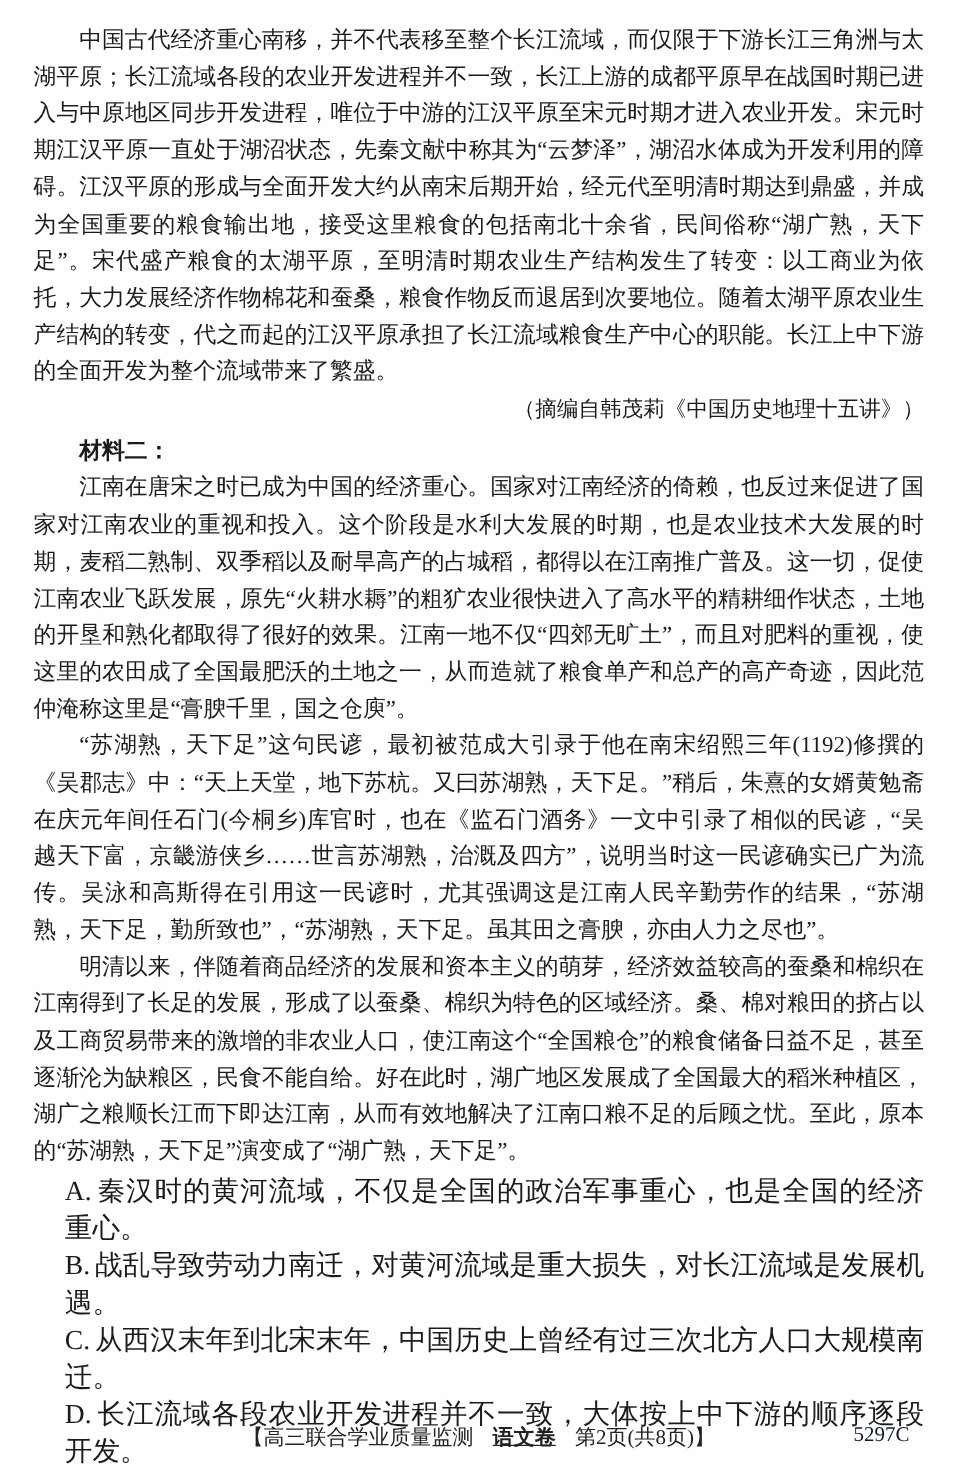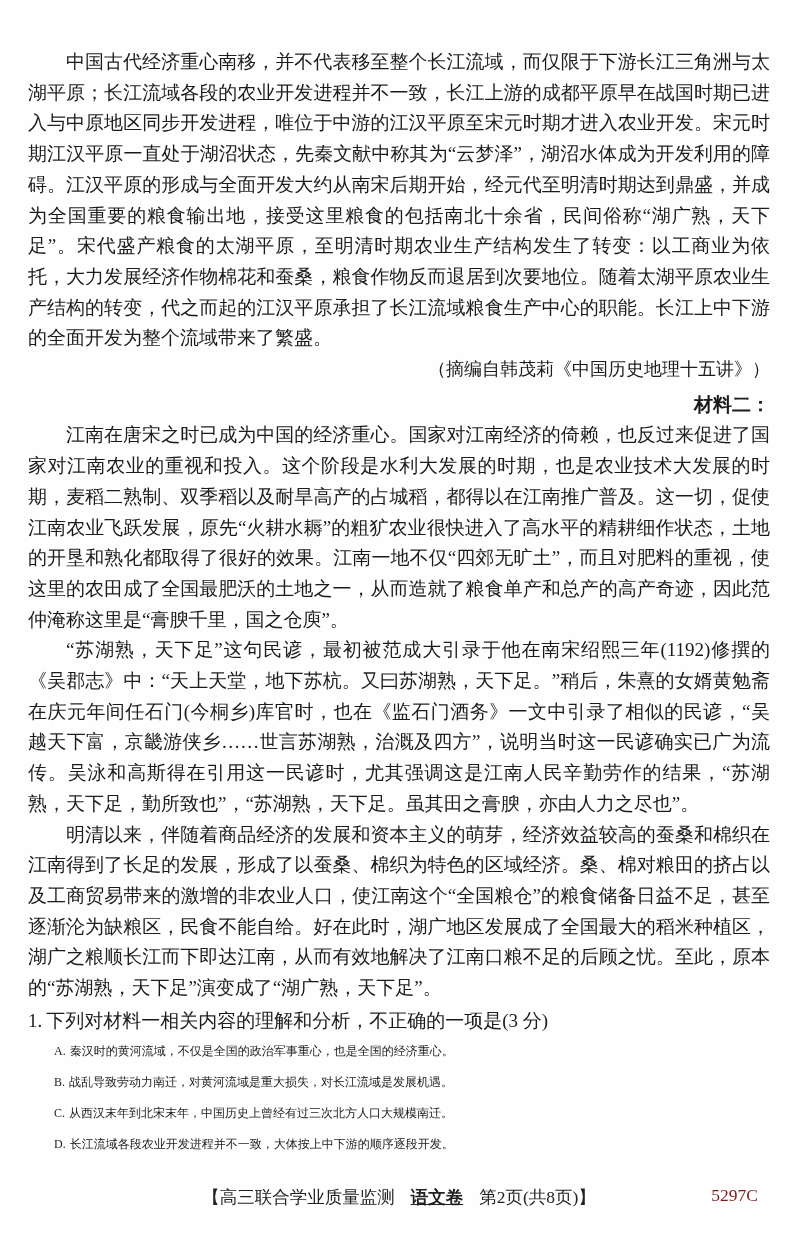--- a/index.html
+++ b/index.html
@@ -11,21 +11,21 @@
     width: 800px;
     height: 1233px;
     font-family: "Liberation Serif", "DejaVu Serif", serif;
     color: #1b1b1b;
   }
   .page {
     position: relative;
     box-sizing: border-box;
     width: 798px;
     height: 1233px;
-    padding: 47px 28px 0 28px;
+    padding: 19px 28px 0 28px;
     overflow: hidden;
     background: #fefefe;
   }
   .para {
     font-size: 19px;
     line-height: 30.7px;
     text-align: justify;
     text-indent: 2em;
     word-break: break-all;
   }
@@ -33,35 +33,34 @@
     font-size: 18px;
     line-height: 30.7px;
     text-align: right;
   }
   .heading {
     font-size: 19px;
     line-height: 30.7px;
     font-weight: bold;
     text-indent: 2em;
     margin-top: 5px;
-    text-align: right;
   }
   .question {
     margin-top: 1px;
   }
   .q-stem {
     font-size: 19px;
     line-height: 31px;
     text-align: justify;
   }
   .q-stem .q-num {
     margin-right: 4px;
   }
   .q-option {
-    font-size: 12px;
+    font-size: 23px;
     line-height: 31px;
     padding-left: 26px;
     text-align: justify;
   }
   .q-option .opt-label {
     margin-right: 4px;
   }
   .footer {
     position: absolute;
     left: 0;
@@ -74,21 +73,21 @@
   .footer .f-subject {
     font-weight: bold;
     margin: 0 16px;
     text-decoration: underline;
   }
   .footer .f-code {
     position: absolute;
     right: 40px;
     top: 0;
     font-weight: normal;
-    color: #7f1d1d;
+    color: #0f172a;
   }
 </style>
 </head>
 <body>
 
 <div class="page">
 
   <div class="para">中国古代经济重心南移，并不代表移至整个长江流域，而仅限于下游长江三角洲与太湖平原；长江流域各段的农业开发进程并不一致，长江上游的成都平原早在战国时期已进入与中原地区同步开发进程，唯位于中游的江汉平原至宋元时期才进入农业开发。宋元时期江汉平原一直处于湖沼状态，先秦文献中称其为“云梦泽”，湖沼水体成为开发利用的障碍。江汉平原的形成与全面开发大约从南宋后期开始，经元代至明清时期达到鼎盛，并成为全国重要的粮食输出地，接受这里粮食的包括南北十余省，民间俗称“湖广熟，天下足”。宋代盛产粮食的太湖平原，至明清时期农业生产结构发生了转变：以工商业为依托，大力发展经济作物棉花和蚕桑，粮食作物反而退居到次要地位。随着太湖平原农业生产结构的转变，代之而起的江汉平原承担了长江流域粮食生产中心的职能。长江上中下游的全面开发为整个流域带来了繁盛。</div>
 
   <div class="attribution">（摘编自韩茂莉《中国历史地理十五讲》）</div>
@@ -96,23 +95,20 @@
   <div class="heading">材料二：</div>
 
   <div class="para">江南在唐宋之时已成为中国的经济重心。国家对江南经济的倚赖，也反过来促进了国家对江南农业的重视和投入。这个阶段是水利大发展的时期，也是农业技术大发展的时期，麦稻二熟制、双季稻以及耐旱高产的占城稻，都得以在江南推广普及。这一切，促使江南农业飞跃发展，原先“火耕水耨”的粗犷农业很快进入了高水平的精耕细作状态，土地的开垦和熟化都取得了很好的效果。江南一地不仅“四郊无旷土”，而且对肥料的重视，使这里的农田成了全国最肥沃的土地之一，从而造就了粮食单产和总产的高产奇迹，因此范仲淹称这里是“膏腴千里，国之仓庾”。</div>
 
   <div class="para">“苏湖熟，天下足”这句民谚，最初被范成大引录于他在南宋绍熙三年(1192)修撰的《吴郡志》中：“天上天堂，地下苏杭。又曰苏湖熟，天下足。”稍后，朱熹的女婿黄勉斋在庆元年间任石门(今桐乡)库官时，也在《监石门酒务》一文中引录了相似的民谚，“吴越天下富，京畿游侠乡……世言苏湖熟，治溉及四方”，说明当时这一民谚确实已广为流传。吴泳和高斯得在引用这一民谚时，尤其强调这是江南人民辛勤劳作的结果，“苏湖熟，天下足，勤所致也”，“苏湖熟，天下足。虽其田之膏腴，亦由人力之尽也”。</div>
 
   <div class="para">明清以来，伴随着商品经济的发展和资本主义的萌芽，经济效益较高的蚕桑和棉织在江南得到了长足的发展，形成了以蚕桑、棉织为特色的区域经济。桑、棉对粮田的挤占以及工商贸易带来的激增的非农业人口，使江南这个“全国粮仓”的粮食储备日益不足，甚至逐渐沦为缺粮区，民食不能自给。好在此时，湖广地区发展成了全国最大的稻米种植区，湖广之粮顺长江而下即达江南，从而有效地解决了江南口粮不足的后顾之忧。至此，原本的“苏湖熟，天下足”演变成了“湖广熟，天下足”。</div>
 
 
   <div class="question">
-    <div class="q-stem">
-      <span class="q-num">1.</span><span>下列对材料一相关内容的理解和分析，不正确的一项是(3 分)</span>
-    </div>
     <div class="q-option">
       <span class="opt-label">A.</span><span>秦汉时的黄河流域，不仅是全国的政治军事重心，也是全国的经济重心。</span>
     </div>
     <div class="q-option">
       <span class="opt-label">B.</span><span>战乱导致劳动力南迁，对黄河流域是重大损失，对长江流域是发展机遇。</span>
     </div>
     <div class="q-option">
       <span class="opt-label">C.</span><span>从西汉末年到北宋末年，中国历史上曾经有过三次北方人口大规模南迁。</span>
     </div>
     <div class="q-option">

